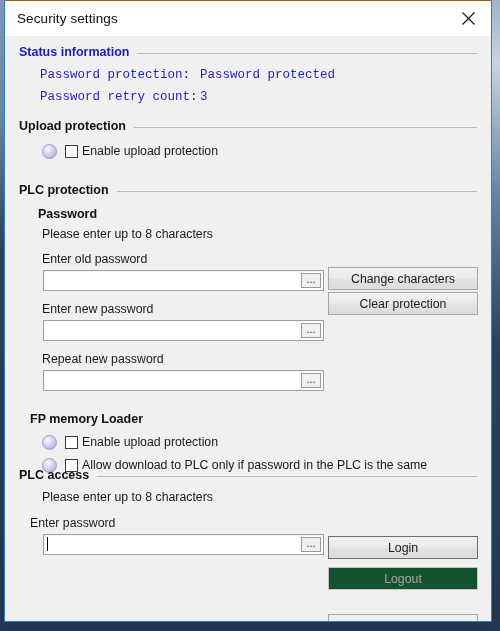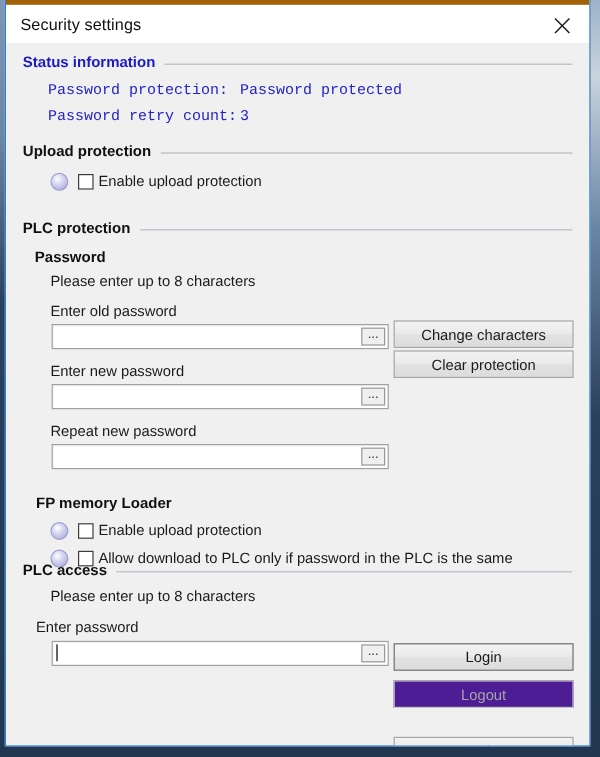--- a/index.html
+++ b/index.html
@@ -49,21 +49,21 @@
     background: #f0f0f0;
     box-sizing: border-box;
     display: flex;
     flex-direction: column;
   }
 
   .titlebar {
     height: 36px;
     min-height: 36px;
     background: #ffffff;
-    border-top: 4px solid #a16207;
+    border-top: 1px solid #a16207;
     display: flex;
     align-items: center;
     position: relative;
     box-sizing: border-box;
   }
   .title-text {
     margin-left: 12px;
     font-size: 13.5px;
     color: #0f0f0f;
     letter-spacing: 0.1px;
@@ -234,21 +234,21 @@
     font-size: 12.3px;
     color: #1a1a1a;
     display: flex;
     align-items: center;
     justify-content: center;
     cursor: default;
   }
   .btn.default { border-color: #6d6d6d; }
   .btn.disabled {
     color: #a6a6a6;
-    background: #4c1d95;
+    background: #14532d;
     border-color: #c4c4c4;
   }
 </style>
 </head>
 <body>
 
 <div class="desktop">
   <div class="desktop-strip-left"></div>
   <div class="desktop-strip-right"></div>
 </div>
@@ -295,21 +295,21 @@
         <span class="checkbox"></span>
         <span class="check-label">Enable upload protection</span>
       </div>
     </div>
 
     <div class="group" style="top:146px;">
       <div class="group-head">
         <span class="group-title">PLC protection</span>
         <span class="group-rule"></span>
       </div>
-      <div class="subhead" style="margin-top:9px; margin-left:10px;">Password</div>
+      <div class="subhead" style="margin-top:9px; margin-left:19px;">Password</div>
       <div class="hint" style="margin-top:6px; margin-left:23px;">Please enter up to 8 characters</div>
 
       <div class="field-label" style="margin-top:11px; margin-left:23px;">Enter old password</div>
       <div class="input-wrap" style="margin-top:4px; margin-left:24px;">
         <input class="input-field" type="text" value="" style="">
         <span class="ellipsis-btn">...</span>
       </div>
 
       <div class="field-label" style="margin-top:11px; margin-left:23px;">Enter new password</div>
       <div class="input-wrap" style="margin-top:4px; margin-left:24px;">

